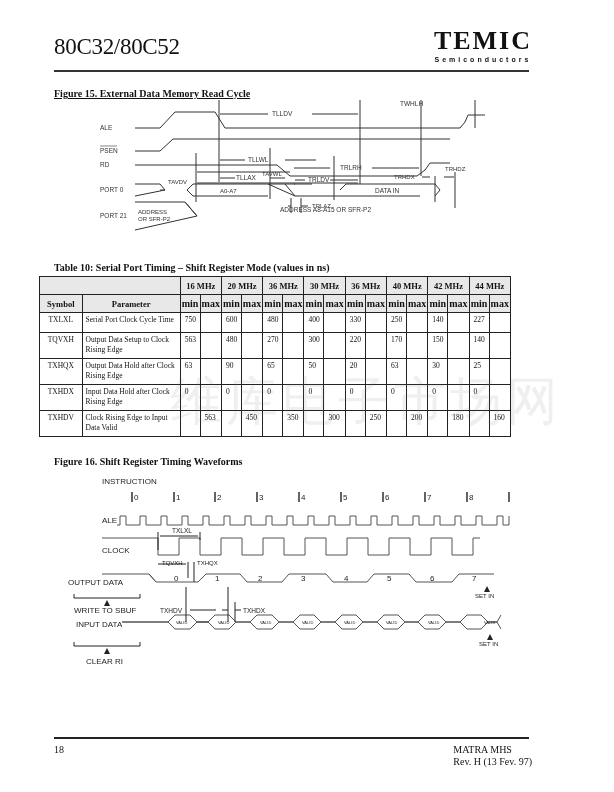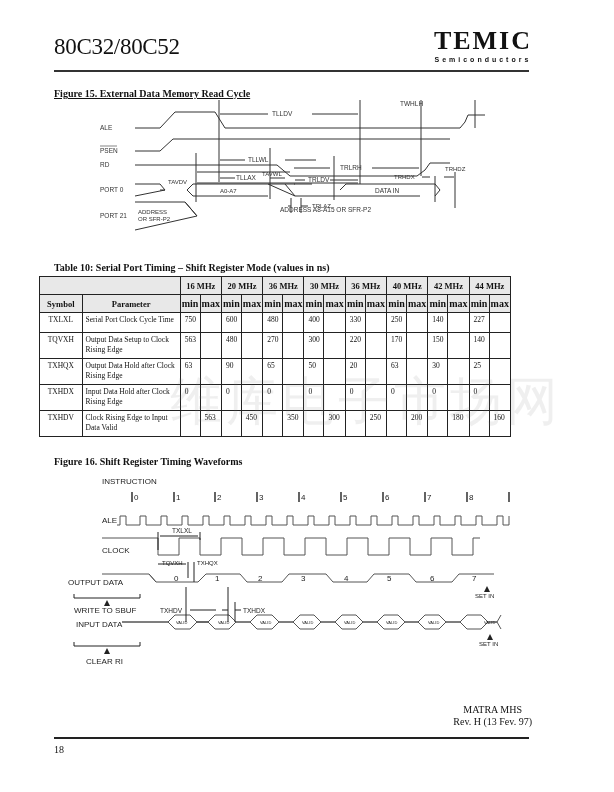--- a/index.html
+++ b/index.html
@@ -19,21 +19,21 @@
   table.timing th { background: #e8e8e8; font-weight: bold; font-size: 8.5px; text-align: center; vertical-align: middle; }
   table.timing th.mm { font-size: 10px; padding: 3px 1px; }
   table.timing td.sym { text-align: center; width: 44px; }
   table.timing td.par { width: 107px; line-height: 10px; }
   table.timing td.num { width: 20px; text-align: left; padding-left: 4px; }
   table.timing tr.row td { height: 26px; }
   table.timing tr.row1 td { height: 20px; }
   .watermark { left: 170px; top: 367px; font-size: 52px; color: rgba(120,120,120,0.12); font-family: "DejaVu Sans", sans-serif; letter-spacing: 4px; }
   .rule-bottom { left: 54px; top: 737px; width: 475px; height: 1.5px; background: #222; }
   .page-num { left: 54px; top: 744px; font-size: 10px; }
-  .footer-right { right: 82px; top: 704px; font-size: 10px; text-align: center; line-height: 12px; }
+  .footer-right { right: 82px; top: 744px; font-size: 10px; text-align: left; line-height: 12px; }
 </style>
 </head>
 <body>
 
 <div class="abs doc-title">80C32/80C52</div>
 <div class="abs brand">
   <div class="brand-name">TEMIC</div>
   <div class="brand-sub">Semiconductors</div>
 </div>
 <div class="abs rule-top"></div>

